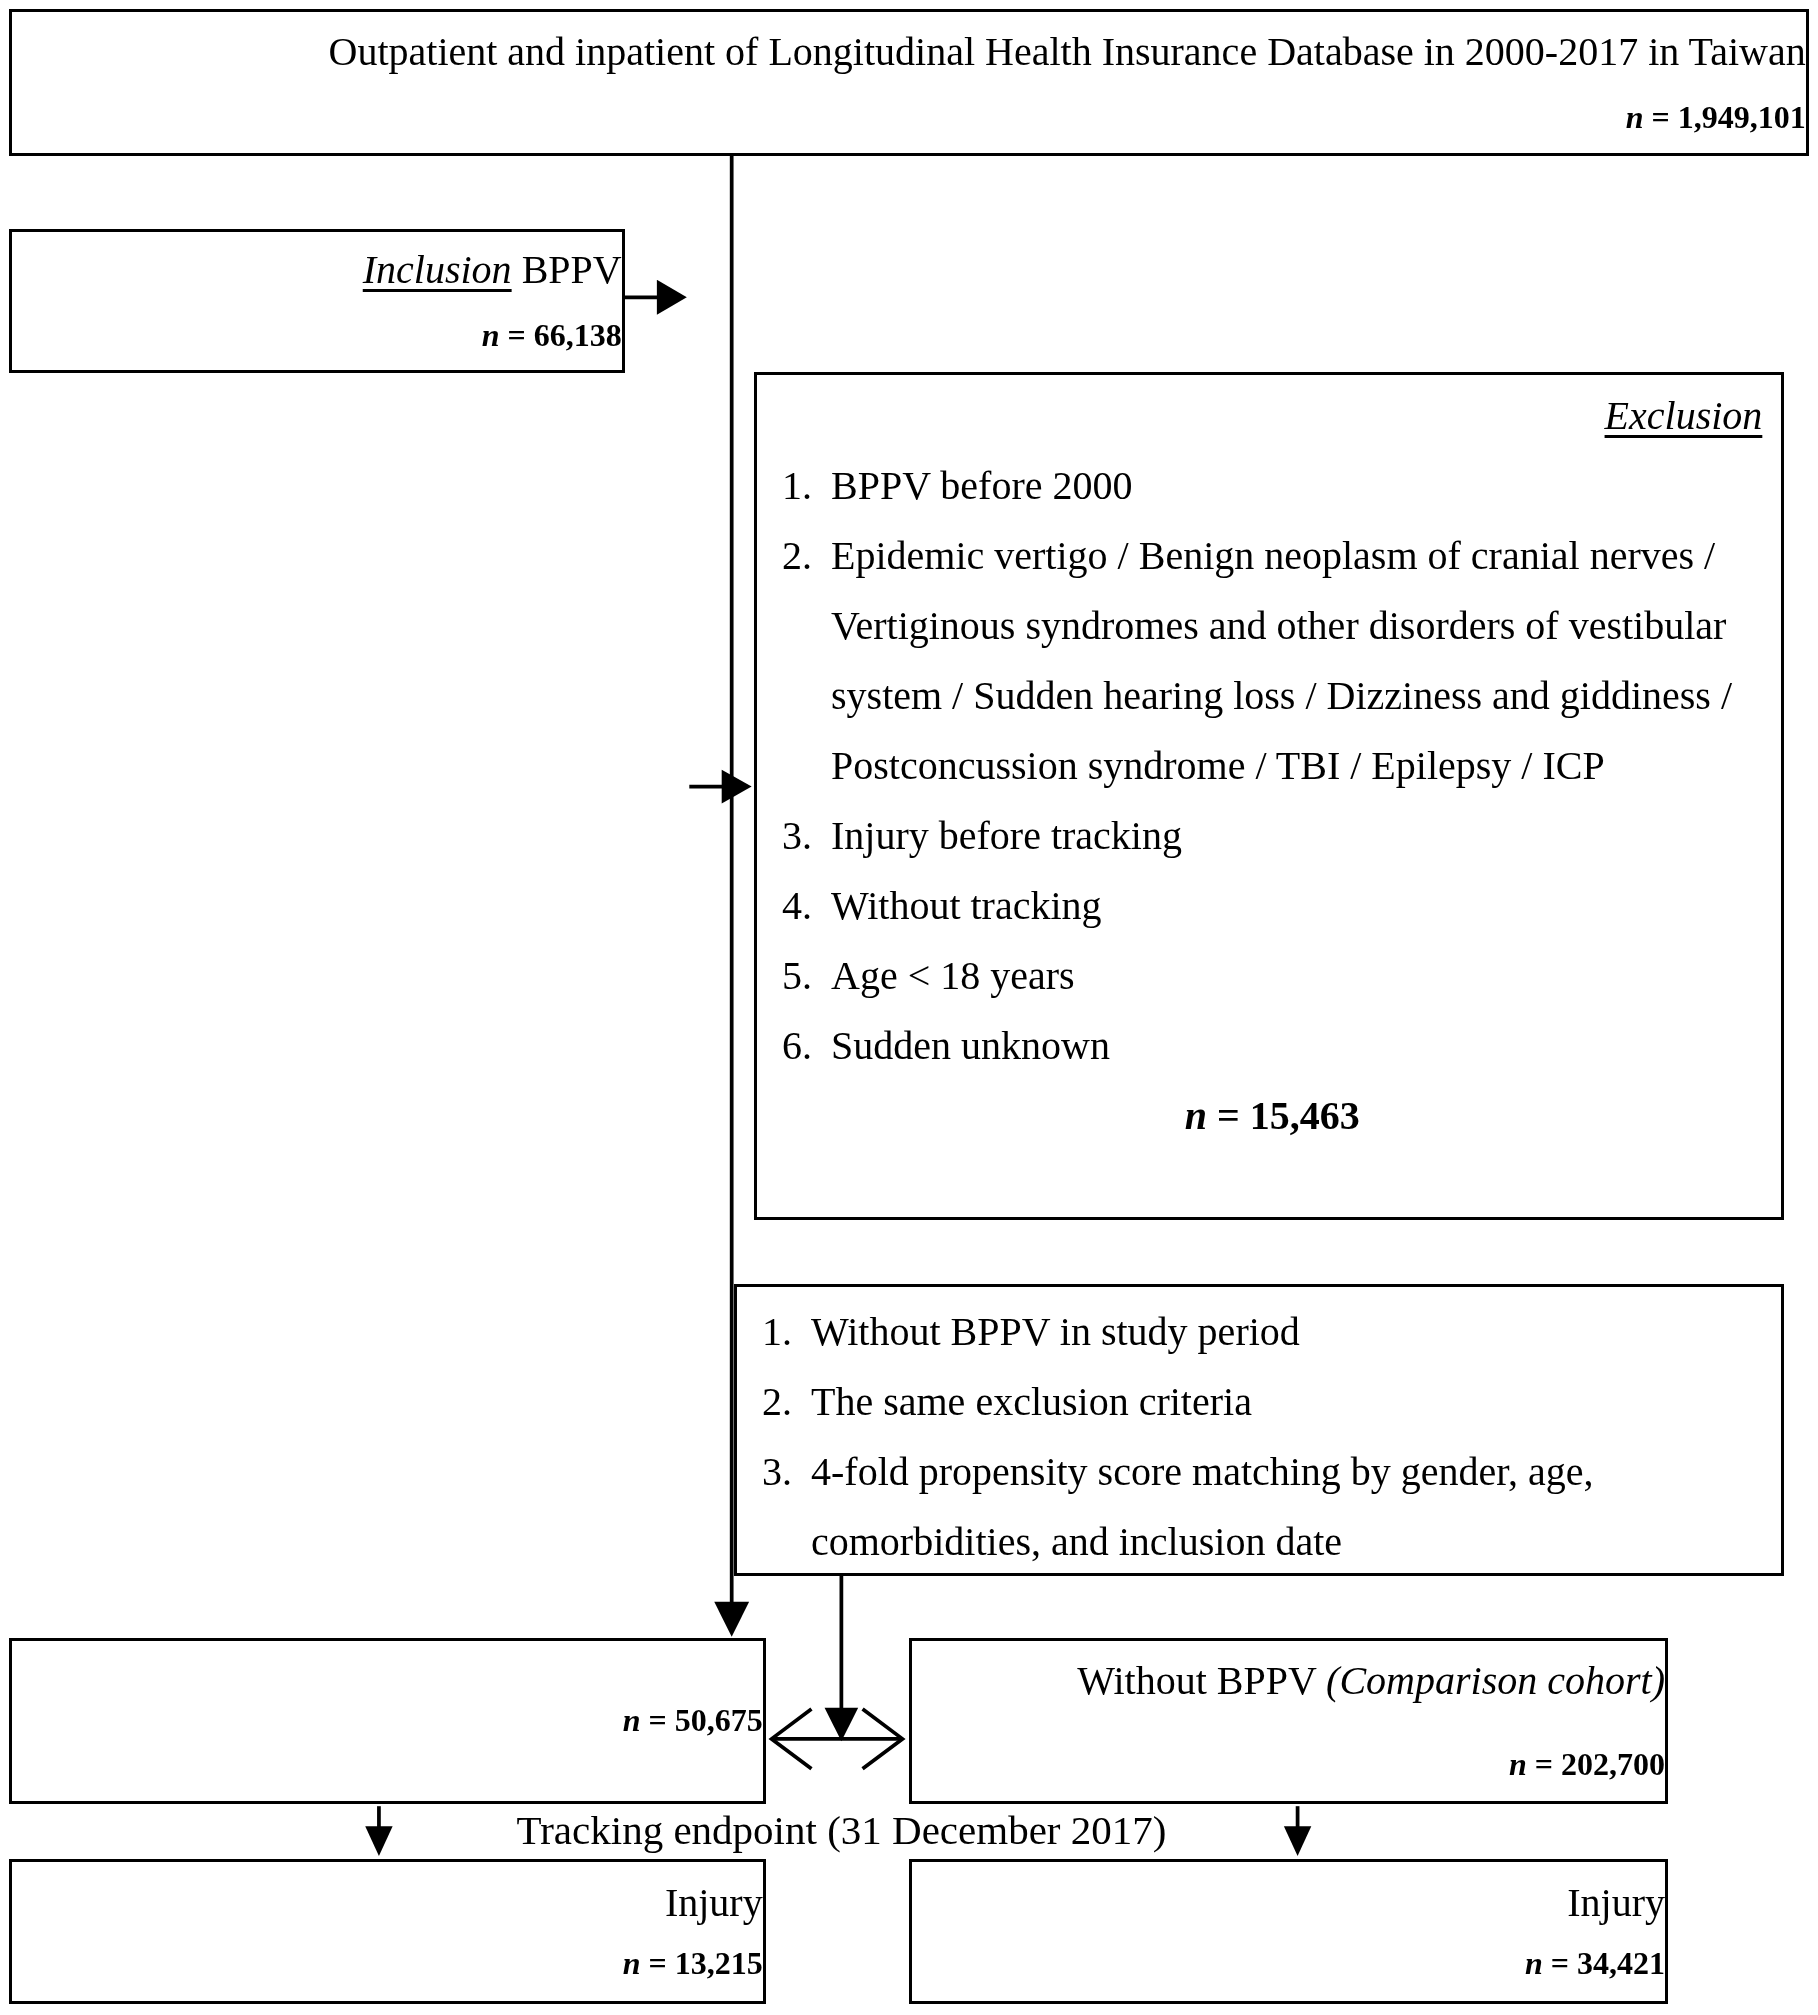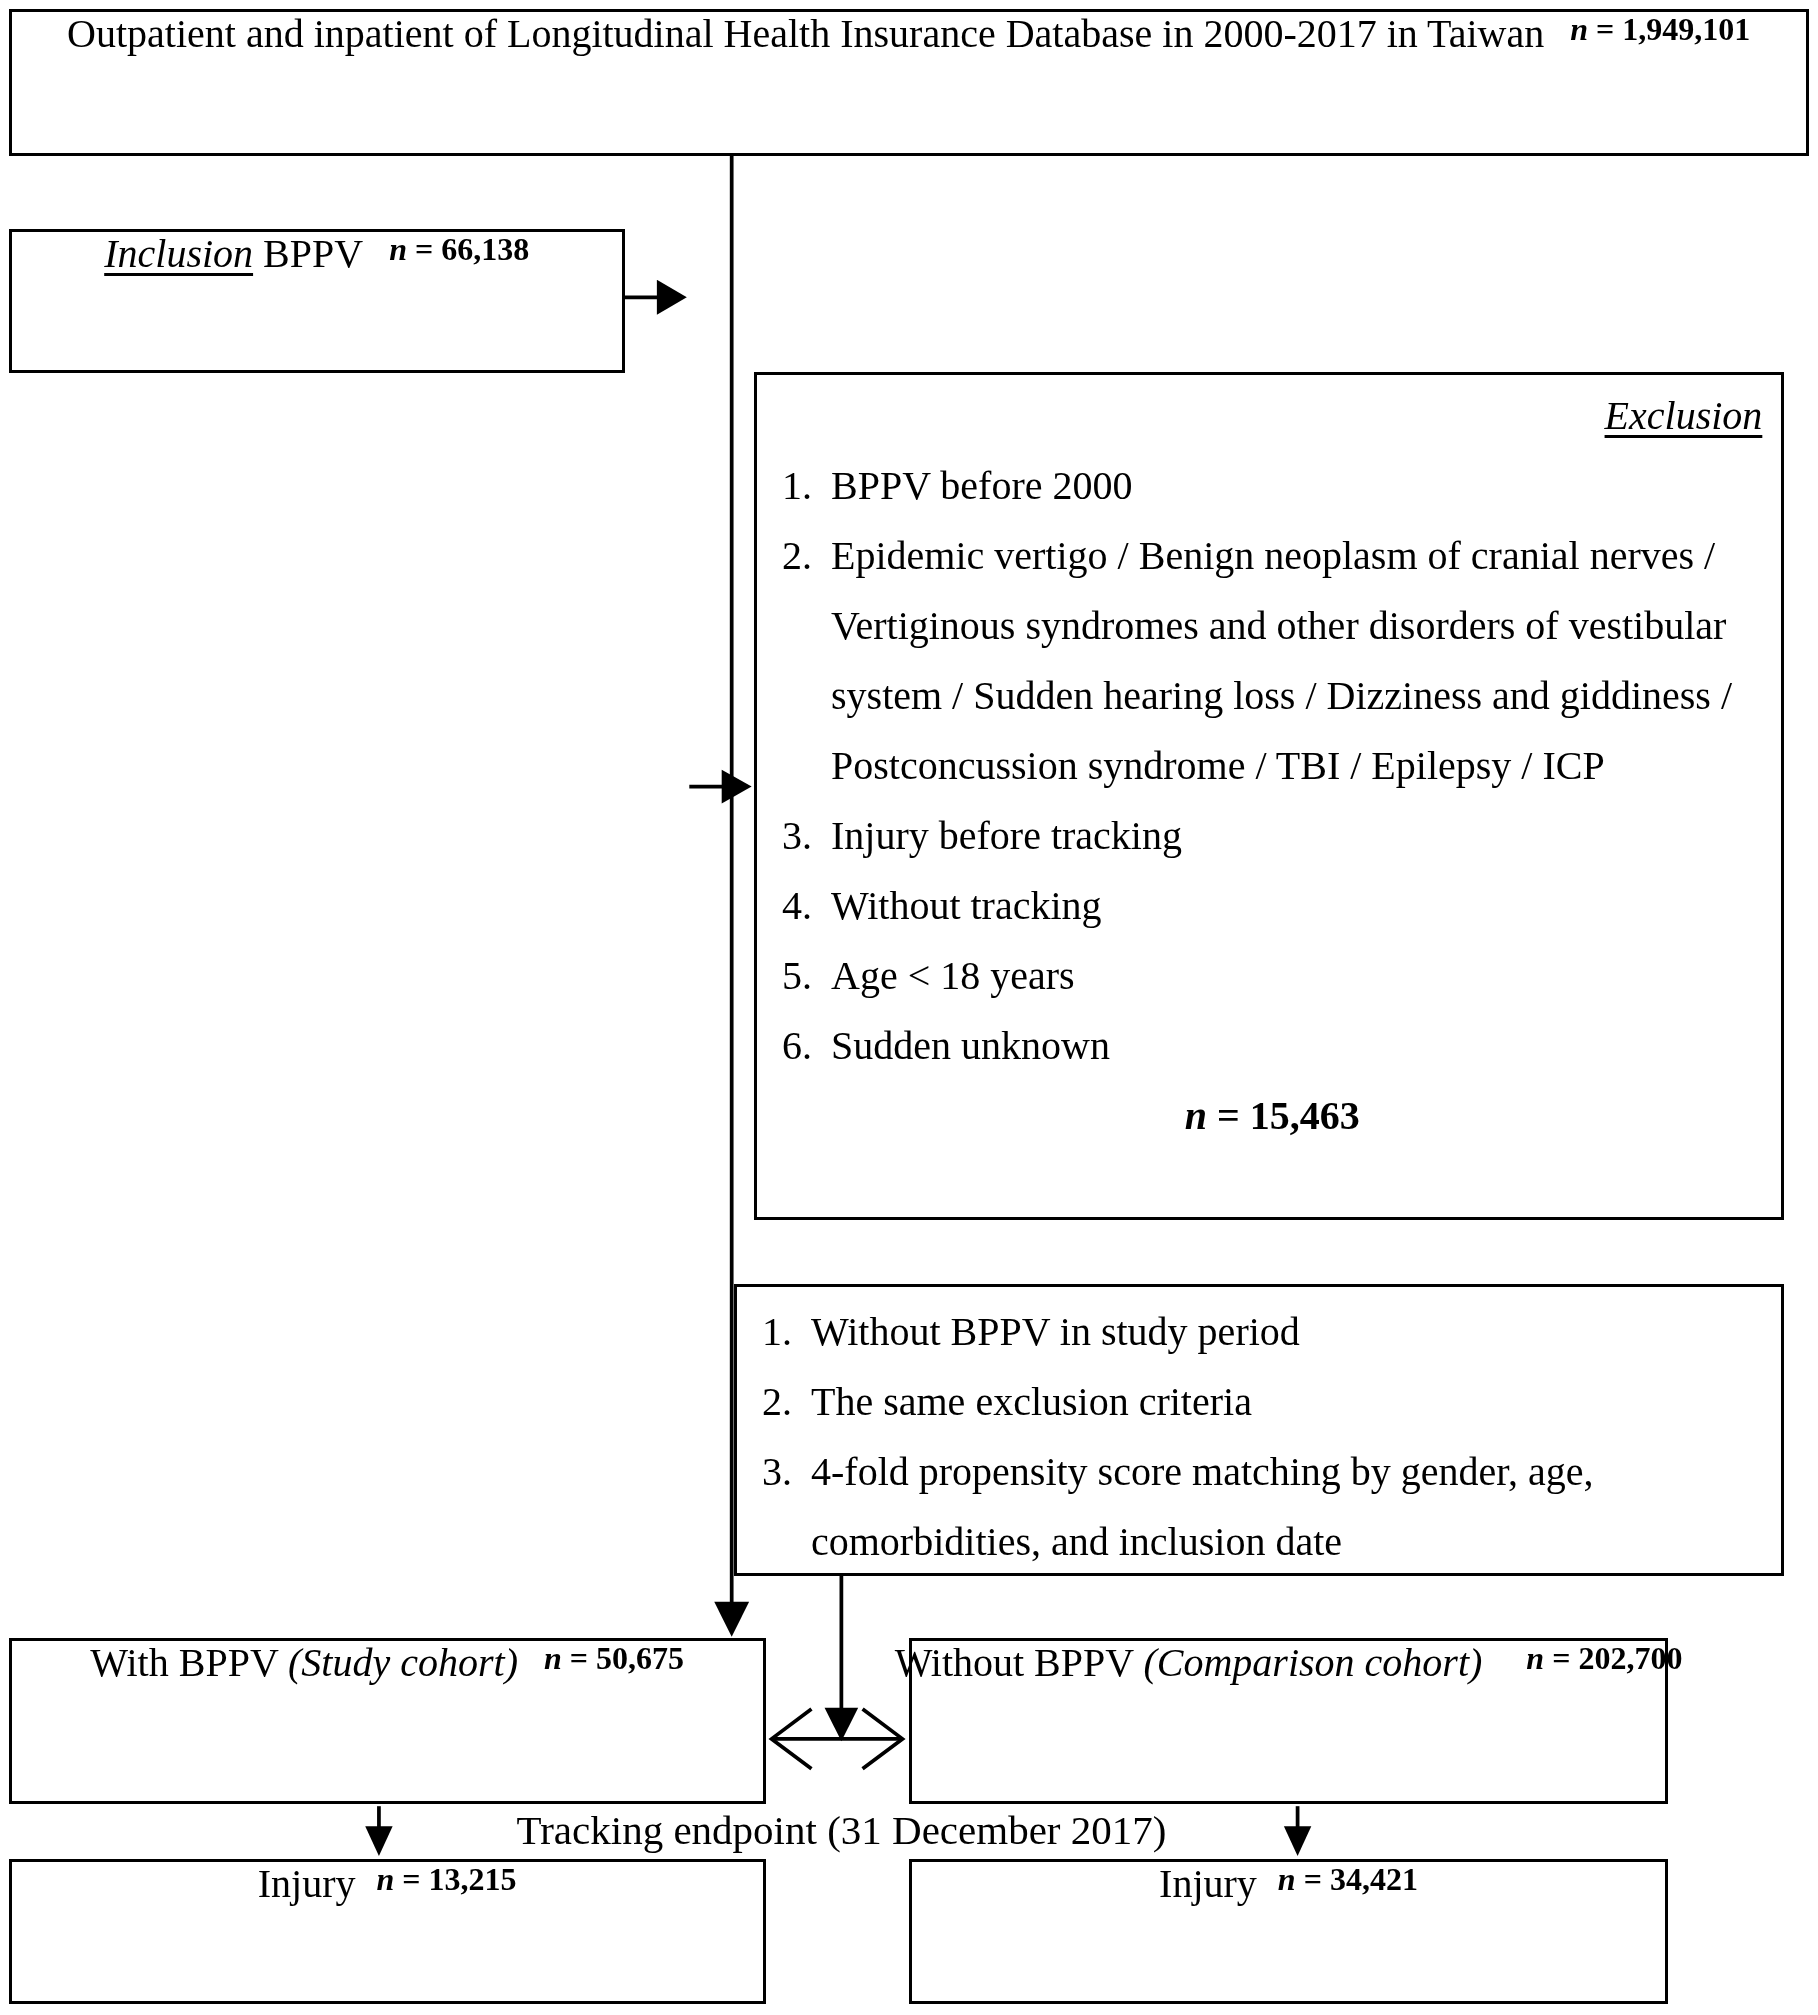--- a/index.html
+++ b/index.html
@@ -16,21 +16,22 @@
     color: #000000;
   }
   .box {
     position: absolute;
     box-sizing: border-box;
     border: 3.1px solid #000000;
     background: #ffffff;
   }
   .center-box {
     display: flex;
-    align-items: flex-start;
+    flex-direction: column;
+    align-items: flex-end;
     justify-content: center;
     gap: 26px;
     text-align: center;
   }
   .tline {
     font-size: 40px;
     line-height: 1.1;
     white-space: nowrap;
   }
   .nline {
@@ -180,21 +181,20 @@
       <span class="marker">2.</span>
       <span class="txt">The same exclusion criteria</span>
     </div>
     <div class="li">
       <span class="marker">3.</span>
       <span class="txt">4-fold propensity score matching by gender, age, comorbidities, and inclusion date</span>
     </div>
   </div>
 
   <div class="box center-box" style="left:8.7px; top:1638px; width:757px; height:166px;">
-    <div class="tline"><span>With BPPV </span><span class="it">(Study cohort)</span></div>
     <div class="nline"><span class="it">n</span><span> = 50,675</span></div>
   </div>
 
   <div class="box center-box" style="left:909px; top:1638px; width:759px; height:166px;gap:44px;">
     <div class="tline"><span>Without BPPV </span><span class="it">(Comparison cohort)</span></div>
     <div class="nline"><span class="it">n</span><span> = 202,700</span></div>
   </div>
 
   <div id="tracking-label">Tracking endpoint (31 December 2017)</div>
 

